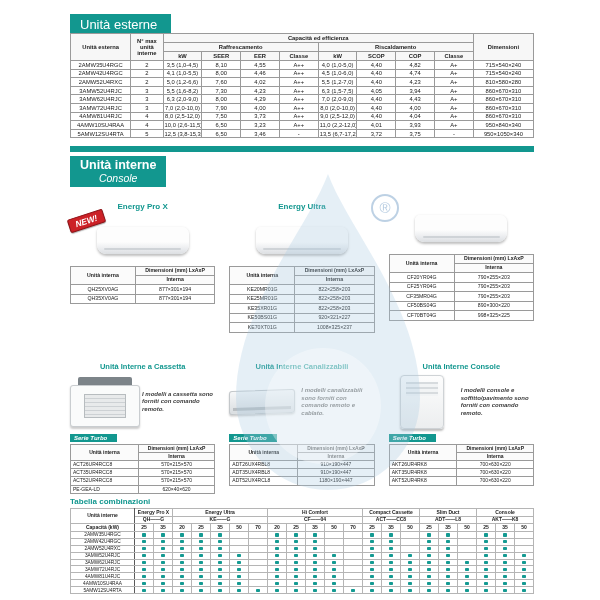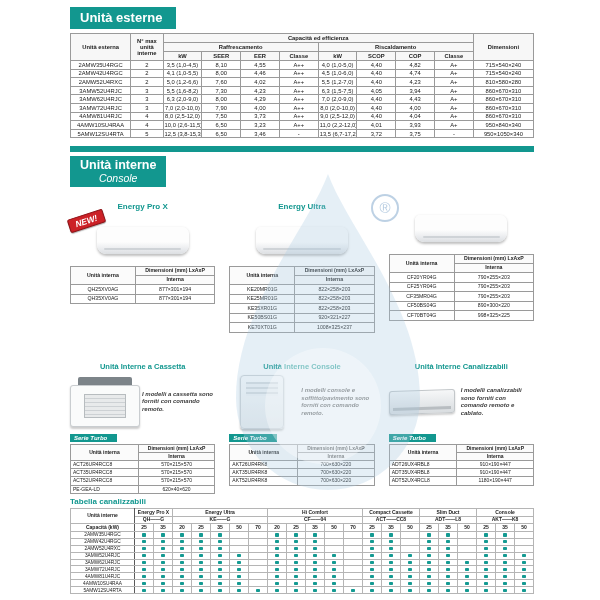--- a/index.html
+++ b/index.html
@@ -8,21 +8,21 @@
   }
   *{box-sizing:border-box;}
   html,body{margin:0;padding:0;}
   body{
     width:600px;height:600px;position:relative;background:#ffffff;overflow:hidden;
     font-family:"Liberation Sans", sans-serif; color:#222;
   }
   .abs{position:absolute;}
   
   .teal-box{background:var(--teal);color:#fff;display:inline-block;}
-  #outdoor-header{left:70px;top:7px;font-size:13px;font-weight:bold;padding:3px 14px 4px 10px;}
+  #outdoor-header{left:70px;top:14px;font-size:13px;font-weight:normal;padding:3px 14px 4px 10px;}
   #indoor-header{left:70px;top:156px;text-align:center;padding:2px 10px 3px 10px;}
   #indoor-header .l1{font-size:12.5px;font-weight:bold;display:block;}
   #indoor-header .l2{font-size:10.5px;font-style:italic;display:block;}
   #teal-bar{left:70px;top:146px;width:464px;height:6px;background:var(--teal);}
   
   table.tbl{border-collapse:collapse;width:100%;table-layout:fixed;}
   table.tbl th,table.tbl td{
     border:1px solid var(--bline);padding:0 1px;text-align:center;vertical-align:middle;
     line-height:1.05;overflow:hidden;white-space:nowrap;
   }
@@ -394,20 +394,56 @@
           </tr>
           <tr>
             <td>PE-GEA-LD</td>
             <td>620×40×620</td>
           </tr>
         </tbody>
     </table>
   </div>
 
   <div class="scol">
+    <div class="stitle">Unità Interne Canalizzabili</div>
+    <div class="sbody">
+      <div class="simg">
+        <div class="duct-unit"></div>
+      </div>
+      <div class="snote">I modelli canalizzabili sono forniti con comando remoto e cablato.</div>
+    </div>
+    <div class="serie-tag">Serie Turbo</div>
+    <table class="tbl sp-tbl">
+      <thead>
+        <tr>
+            <th class="c1" rowspan="2">Unità interna</th>
+            <th>Dimensioni (mm) LxAxP</th>
+          </tr>
+        <tr>
+            <th>Interna</th>
+          </tr>
+      </thead>
+      <tbody>
+          <tr>
+            <td>ADT26UX4RBL8</td>
+            <td>910×190×447</td>
+          </tr>
+          <tr>
+            <td>ADT35UX4RBL8</td>
+            <td>910×190×447</td>
+          </tr>
+          <tr>
+            <td>ADT52UX4RCL8</td>
+            <td>1180×190×447</td>
+          </tr>
+        </tbody>
+    </table>
+  </div>
+
+  <div class="scol">
     <div class="stitle">Unità Interne Console</div>
     <div class="sbody">
       <div class="simg">
         <div class="console-unit"></div>
       </div>
       <div class="snote">I modelli console e soffitto/pavimento sono forniti con comando remoto.</div>
     </div>
     <div class="serie-tag">Serie Turbo</div>
     <table class="tbl sp-tbl">
       <thead>
@@ -428,59 +464,23 @@
             <td>AKT35UR4RK8</td>
             <td>700×630×220</td>
           </tr>
           <tr>
             <td>AKT52UR4RK8</td>
             <td>700×630×220</td>
           </tr>
         </tbody>
     </table>
   </div>
-
-  <div class="scol">
-    <div class="stitle">Unità Interne Canalizzabili</div>
-    <div class="sbody">
-      <div class="simg">
-        <div class="duct-unit"></div>
-      </div>
-      <div class="snote">I modelli canalizzabili sono forniti con comando remoto e cablato.</div>
-    </div>
-    <div class="serie-tag">Serie Turbo</div>
-    <table class="tbl sp-tbl">
-      <thead>
-        <tr>
-            <th class="c1" rowspan="2">Unità interna</th>
-            <th>Dimensioni (mm) LxAxP</th>
-          </tr>
-        <tr>
-            <th>Interna</th>
-          </tr>
-      </thead>
-      <tbody>
-          <tr>
-            <td>ADT26UX4RBL8</td>
-            <td>910×190×447</td>
-          </tr>
-          <tr>
-            <td>ADT35UX4RBL8</td>
-            <td>910×190×447</td>
-          </tr>
-          <tr>
-            <td>ADT52UX4RCL8</td>
-            <td>1180×190×447</td>
-          </tr>
-        </tbody>
-    </table>
-  </div>
 </div>
 
-<div class="abs" id="combo-title">Tabella canalizzabili</div>
+<div class="abs" id="combo-title">Tabella combinazioni</div>
 <table class="abs tbl" id="combo-table">
   <thead>
       <tr class="r1">
         <th rowspan="2" class="namecol">Unità interne</th>
         <th colspan="2" class="gs">Energy Pro X</th>
         <th colspan="5" class="gs">Energy Ultra</th>
         <th colspan="5" class="gs">Hi Comfort</th>
         <th colspan="3" class="gs">Compact Cassette</th>
         <th colspan="3" class="gs">Slim Duct</th>
         <th colspan="3" class="gs">Console</th>

